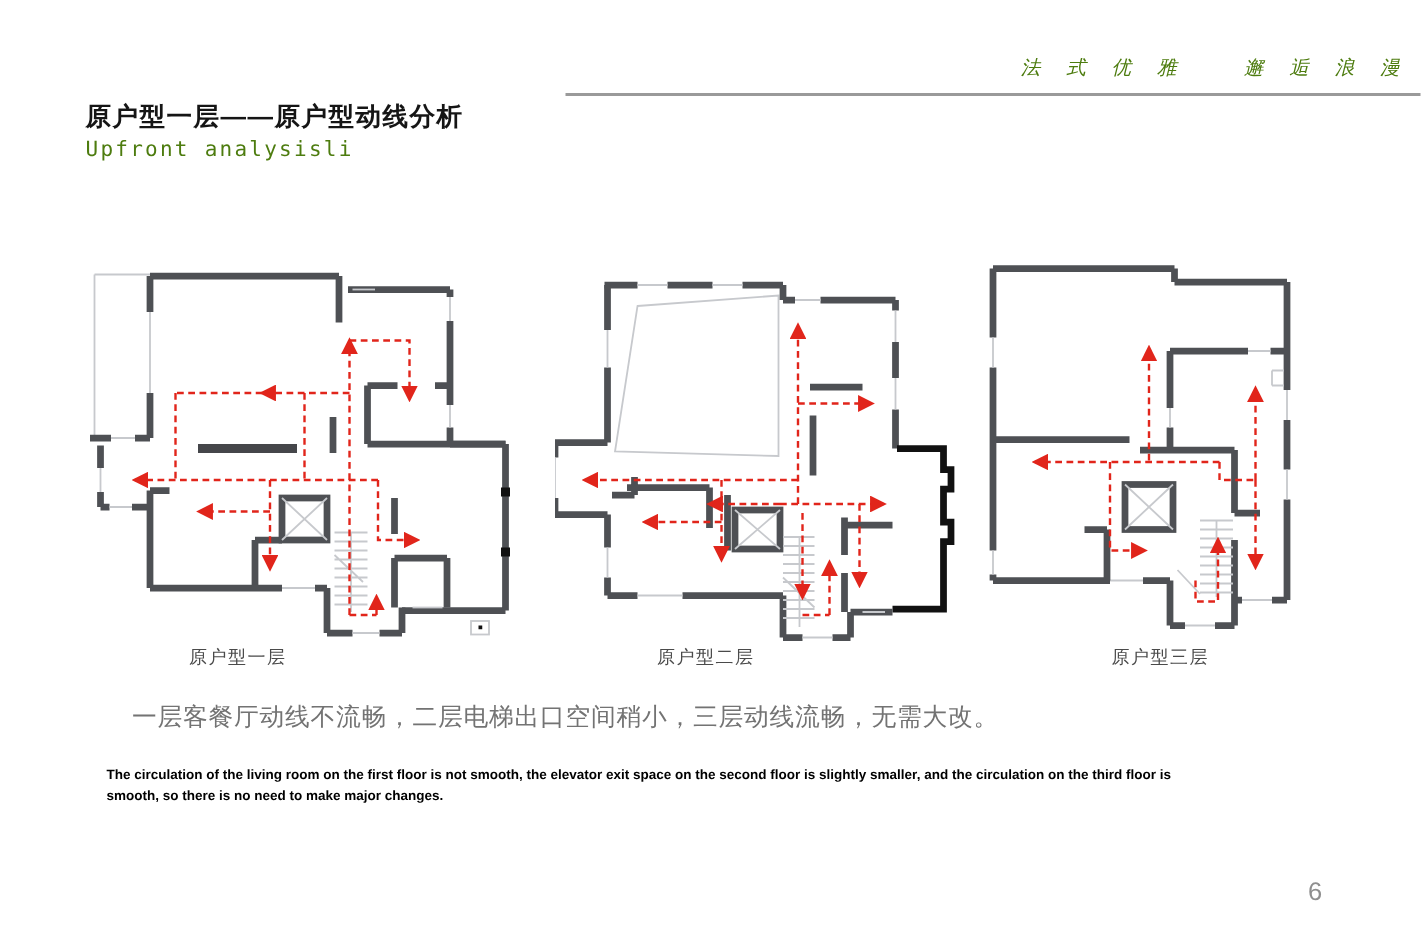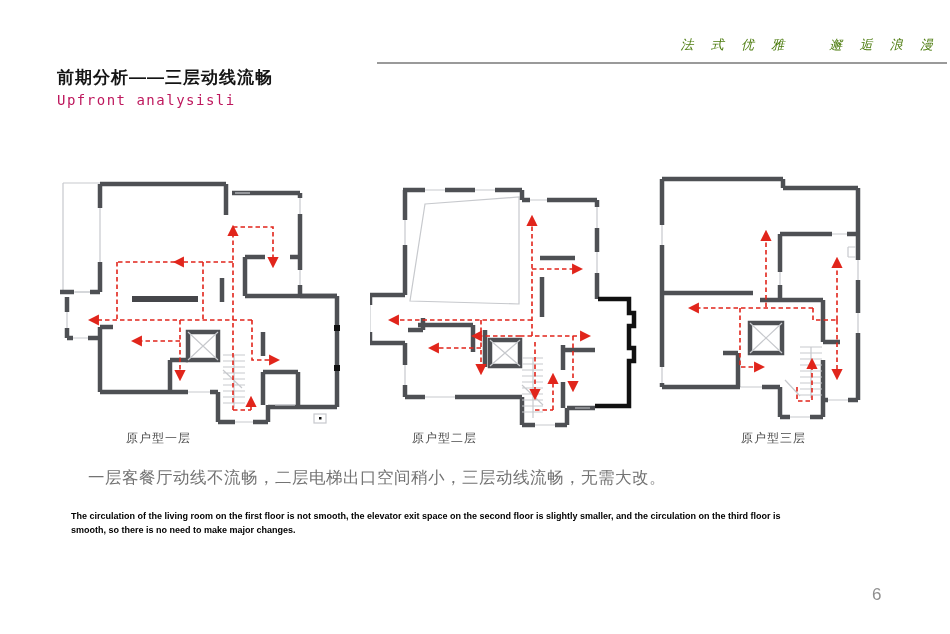--- a/index.html
+++ b/index.html
@@ -14,21 +14,21 @@
   }
   .brand .gap{display:inline-block;width:38px;}
   .rule{
     position:absolute;left:377px;top:62px;width:570px;height:2px;background:#9a9a9a;
   }
   .title-cn{
     position:absolute;left:57px;top:66px;font-size:17px;font-weight:bold;color:#151515;
     letter-spacing:1px;font-family:"Liberation Sans", sans-serif;
   }
   .title-en{
-    position:absolute;left:57px;top:92px;font-size:14px;color:#be185d;
+    position:absolute;left:57px;top:92px;font-size:14px;color:#4d7c0f;
     font-family:"DejaVu Sans Mono", monospace;letter-spacing:1.5px;
   }
   .legend{position:absolute;left:763px;top:98px;}
   .legend-row{display:flex;align-items:center;height:26px;}
   .legend-label{
     width:62px;font-size:14px;color:#222;letter-spacing:4px;white-space:nowrap;
     font-family:"Liberation Sans", sans-serif;
   }
   .legend-wall-line{width:58px;height:3px;background:#0a0a0a;margin-left:14px;}
   .legend-flow{display:flex;align-items:center;margin-left:14px;}
@@ -62,21 +62,21 @@
   svg .mark{fill:#111;}
 </style>
 </head>
 <body>
 
 <div class="brand">
   <span>法 式 优 雅</span><span class="gap"></span><span>邂 逅 浪 漫</span>
 </div>
 <div class="rule"></div>
 
-<div class="title-cn">前期分析——三层动线流畅</div>
+<div class="title-cn">原户型一层——原户型动线分析</div>
 <div class="title-en">Upfront analysisli</div>
 
 <div class="legend">
 </div>
 
 <svg class="plan" style="left:60px;top:170px;" width="290" height="262" viewBox="0 0 290 262">
   <defs>
     <marker id="arrow1" viewBox="0 0 10 10" refX="8" refY="5" markerWidth="7" markerHeight="7" orient="auto">
       <polygon points="0,0 10,5 0,10" fill="#e1251b"></polygon>
     </marker>
@@ -165,21 +165,21 @@
   <path class="flow" d="M162,150 H20" marker-end="url(#arrow2)"></path>
   <path class="flow" d="M111,150 V203" marker-end="url(#arrow2)"></path>
   <path class="flow" d="M111,178 H60" marker-end="url(#arrow2)"></path>
   <path class="flow" d="M150,166 H219" marker-end="url(#arrow2)"></path>
   <path class="flow" d="M150,166 H103" marker-end="url(#arrow2)"></path>
   <path class="flow" d="M203,166 V220" marker-end="url(#arrow2)"></path>
   <path class="flow" d="M165,172 V228" marker-end="url(#arrow2)"></path>
   <path class="flow" d="M165,240 H183"></path>
   <path class="flow" d="M183,240 V205" marker-end="url(#arrow2)"></path>
 </svg>
-<div class="plan-label" style="left:412px;top:430px;">原户型二层</div>
+<div class="plan-label" style="left:438px;top:430px;">原户型二层</div>
 
 <svg class="plan" style="left:650px;top:170px;" width="290" height="258" viewBox="0 0 290 258">
   <defs>
     <marker id="arrow3" viewBox="0 0 10 10" refX="8" refY="5" markerWidth="7" markerHeight="7" orient="auto">
       <polygon points="0,0 10,5 0,10" fill="#e1251b"></polygon>
     </marker>
   </defs>
 
   <path class="wall" d="M12,9 H133 M133,9 V18 M133,18 H208"></path>
   <path class="wall" d="M208,18 V90 M208,110 V143 M208,163 V230"></path>

